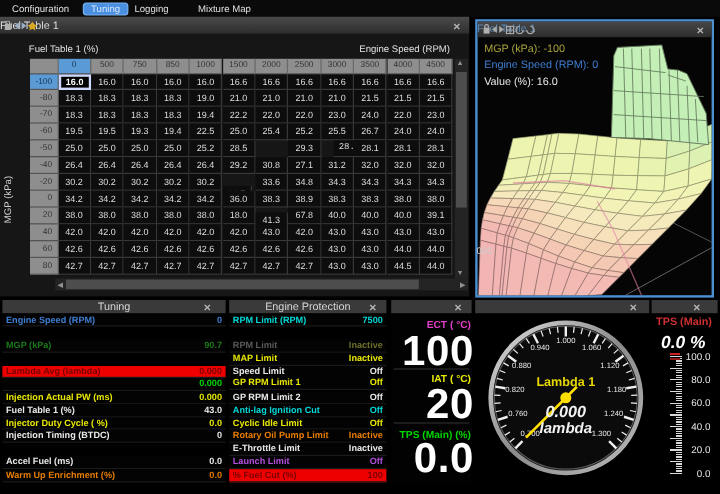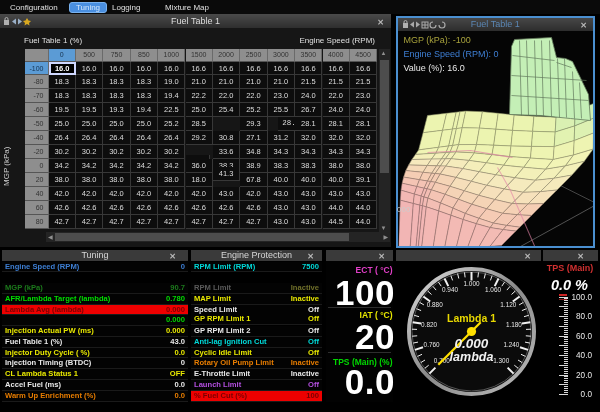--- a/index.html
+++ b/index.html
@@ -1,21 +1,21 @@
 <!DOCTYPE html>
 <html><head><meta charset="utf-8">
 <style>
 *{margin:0;padding:0;box-sizing:border-box;}
 html,body{width:600px;height:412px;background:#000;overflow:hidden;
   font-family:"Liberation Sans",sans-serif;}
 .abs{position:absolute;}
 #page{position:relative;width:600px;height:412px;background:#000;}
 .titlebar{position:absolute;left:0;right:0;top:0;height:14px;
   background:linear-gradient(#4a4a4a,#2e2e2e);color:#ddd;font-size:9px;
-  text-align:center;line-height:14px;}
+  text-align:left;line-height:14px;}
 .ptitle{position:absolute;left:0;right:0;top:0;height:11px;background:#3a3a3a;
   color:#d6d6d6;font-size:9px;text-align:center;line-height:11px;}
 .xbtn{position:absolute;top:1px;right:5px;color:#b8b8b8;font-size:8px;font-weight:bold;}
 .hcell{background:#8e8e8e;color:#333;font-size:7px;text-align:center;
   line-height:12.5px;border-right:1px solid #6a6a6a;border-bottom:1px solid #555;}
 .hsel{background:#5b9bd5;color:#16324f;}
 .rcell{background:#8e8e8e;color:#333;font-size:7px;text-align:right;padding-right:4px;
   line-height:13.95px;border-right:1px solid #6a6a6a;border-bottom:1px solid #555;}
 .rcell.hsel{background:#5b9bd5;color:#16324f;}
 .dcell{background:#0d0d0d;color:#dedede;font-size:7.5px;text-align:center;
@@ -175,21 +175,21 @@
 <div class="abs dcell" style="left:270.1px;top:110.15px;width:27.4px;height:13.95px;">38.3</div>
 <div class="abs dcell" style="left:297.5px;top:110.15px;width:27.4px;height:13.95px;">38.0</div>
 <div class="abs dcell" style="left:324.9px;top:110.15px;width:27.4px;height:13.95px;">38.0</div>
 <div class="abs rcell" style="left:0;top:124.10px;width:23.5px;height:13.95px;">20</div>
 <div class="abs dcell" style="left:23.5px;top:124.10px;width:27.4px;height:13.95px;">38.0</div>
 <div class="abs dcell" style="left:50.9px;top:124.10px;width:27.4px;height:13.95px;">38.0</div>
 <div class="abs dcell" style="left:78.3px;top:124.10px;width:27.4px;height:13.95px;">38.0</div>
 <div class="abs dcell" style="left:105.7px;top:124.10px;width:27.4px;height:13.95px;">38.0</div>
 <div class="abs dcell" style="left:133.1px;top:124.10px;width:27.4px;height:13.95px;">38.0</div>
 <div class="abs dcell" style="left:160.5px;top:124.10px;width:27.4px;height:13.95px;">18.0</div>
-<div class="abs dcell" style="left:187.9px;top:118px;width:27.4px;height:13.95px;">41.3</div>
+<div class="abs dcell" style="left:187.9px;top:128px;width:27.4px;height:13.95px;">41.3</div>
 <div class="abs dcell" style="left:215.3px;top:124.10px;width:27.4px;height:13.95px;">67.8</div>
 <div class="abs dcell" style="left:242.7px;top:124.10px;width:27.4px;height:13.95px;">40.0</div>
 <div class="abs dcell" style="left:270.1px;top:124.10px;width:27.4px;height:13.95px;">40.0</div>
 <div class="abs dcell" style="left:297.5px;top:124.10px;width:27.4px;height:13.95px;">40.0</div>
 <div class="abs dcell" style="left:324.9px;top:124.10px;width:27.4px;height:13.95px;">39.1</div>
 <div class="abs rcell" style="left:0;top:138.05px;width:23.5px;height:13.95px;">40</div>
 <div class="abs dcell" style="left:23.5px;top:138.05px;width:27.4px;height:13.95px;">42.0</div>
 <div class="abs dcell" style="left:50.9px;top:138.05px;width:27.4px;height:13.95px;">42.0</div>
 <div class="abs dcell" style="left:78.3px;top:138.05px;width:27.4px;height:13.95px;">42.0</div>
 <div class="abs dcell" style="left:105.7px;top:138.05px;width:27.4px;height:13.95px;">42.0</div>
@@ -414,24 +414,20 @@
 <div class="abs" style="left:2px;top:250px;width:186px;height:152px;background:#000;">
   <div class="ptitle">Tuning<span class="xbtn" style="right:12px;">✕</span></div>
   <div class="prow" style="top:11.50px;">
         <span class="pl" style="color:#3e7fd4">Engine Speed (RPM)</span>
         <span class="pv" style="color:#3e7fd4">0</span>
       </div>
 <div class="prow" style="top:33.04px;">
         <span class="pl" style="color:#1c7a1c">MGP (kPa)</span>
         <span class="pv" style="color:#1c7a1c">90.7</span>
       </div>
-<div class="prow" style="top:43.81px;">
-        <span class="pl" style="color:#00dc00">AFR/Lambda Target (lambda)</span>
-        <span class="pv" style="color:#00dc00">0.780</span>
-      </div>
 <div class="prow" style="top:54.58px;background:#ee0000;">
         <span class="pl" style="color:#7a0000">Lambda Avg (lambda)</span>
         <span class="pv" style="color:#7a0000">0.000</span>
       </div>
 <div class="prow" style="top:65.35px;">
         <span class="pv" style="color:#00dc00">0.000</span>
       </div>
 <div class="prow" style="top:76.12px;">
         <span class="pl" style="color:#e8e800">Injection Actual PW (ms)</span>
         <span class="pv" style="color:#e8e800">0.000</span>
@@ -440,24 +436,20 @@
         <span class="pl" style="color:#e8e8e8">Fuel Table 1 (%)</span>
         <span class="pv" style="color:#e8e8e8">43.0</span>
       </div>
 <div class="prow" style="top:97.66px;">
         <span class="pl" style="color:#e8e800">Injector Duty Cycle ( %)</span>
         <span class="pv" style="color:#e8e800">0.0</span>
       </div>
 <div class="prow" style="top:108.43px;">
         <span class="pl" style="color:#e8e8e8">Injection Timing (BTDC)</span>
         <span class="pv" style="color:#e8e8e8">0</span>
-      </div>
-<div class="prow" style="top:119.20px;">
-        <span class="pl" style="color:#e8e800">CL Lambda Status 1</span>
-        <span class="pv" style="color:#e8e800">OFF</span>
       </div>
 <div class="prow" style="top:129.97px;">
         <span class="pl" style="color:#e8e8e8">Accel Fuel (ms)</span>
         <span class="pv" style="color:#e8e8e8">0.0</span>
       </div>
 <div class="prow" style="top:140.74px;">
         <span class="pl" style="color:#e87d00">Warm Up Enrichment (%)</span>
         <span class="pv" style="color:#e87d00">0.0</span>
       </div>
 </div>

